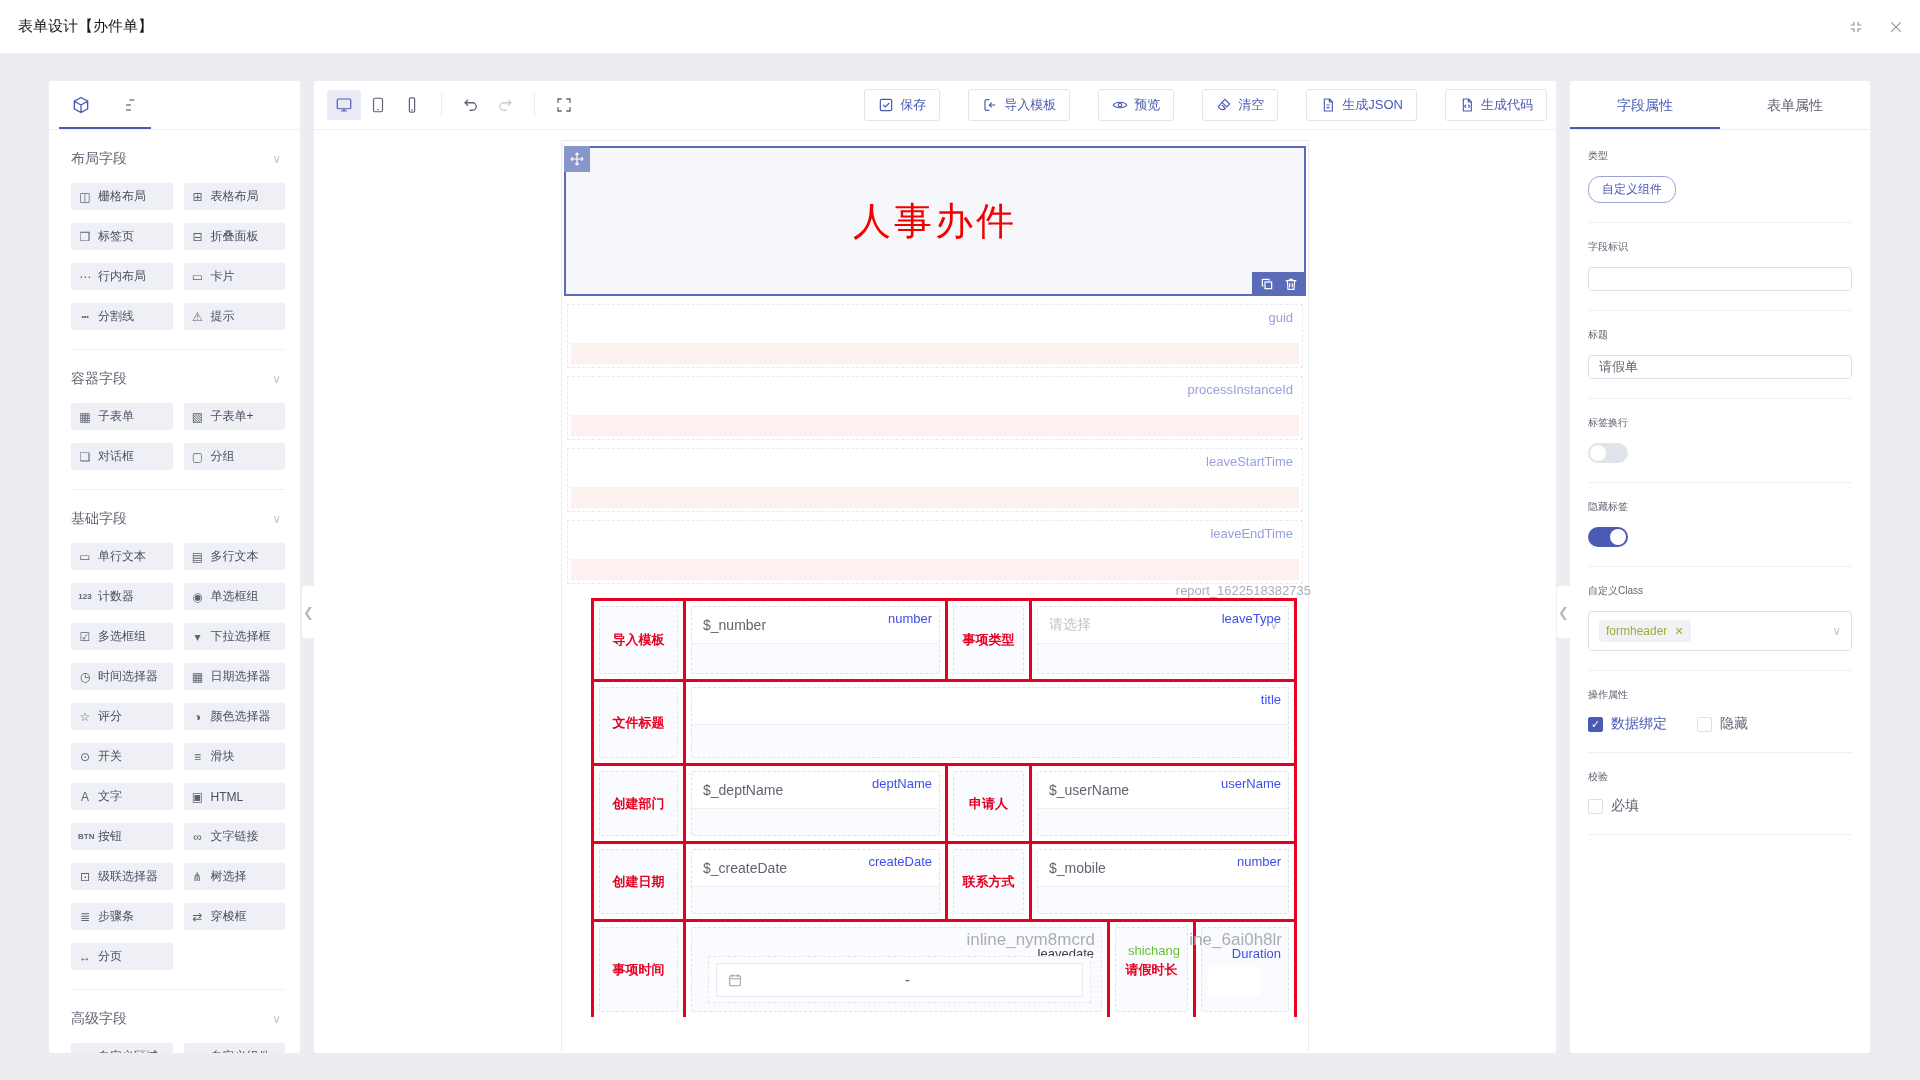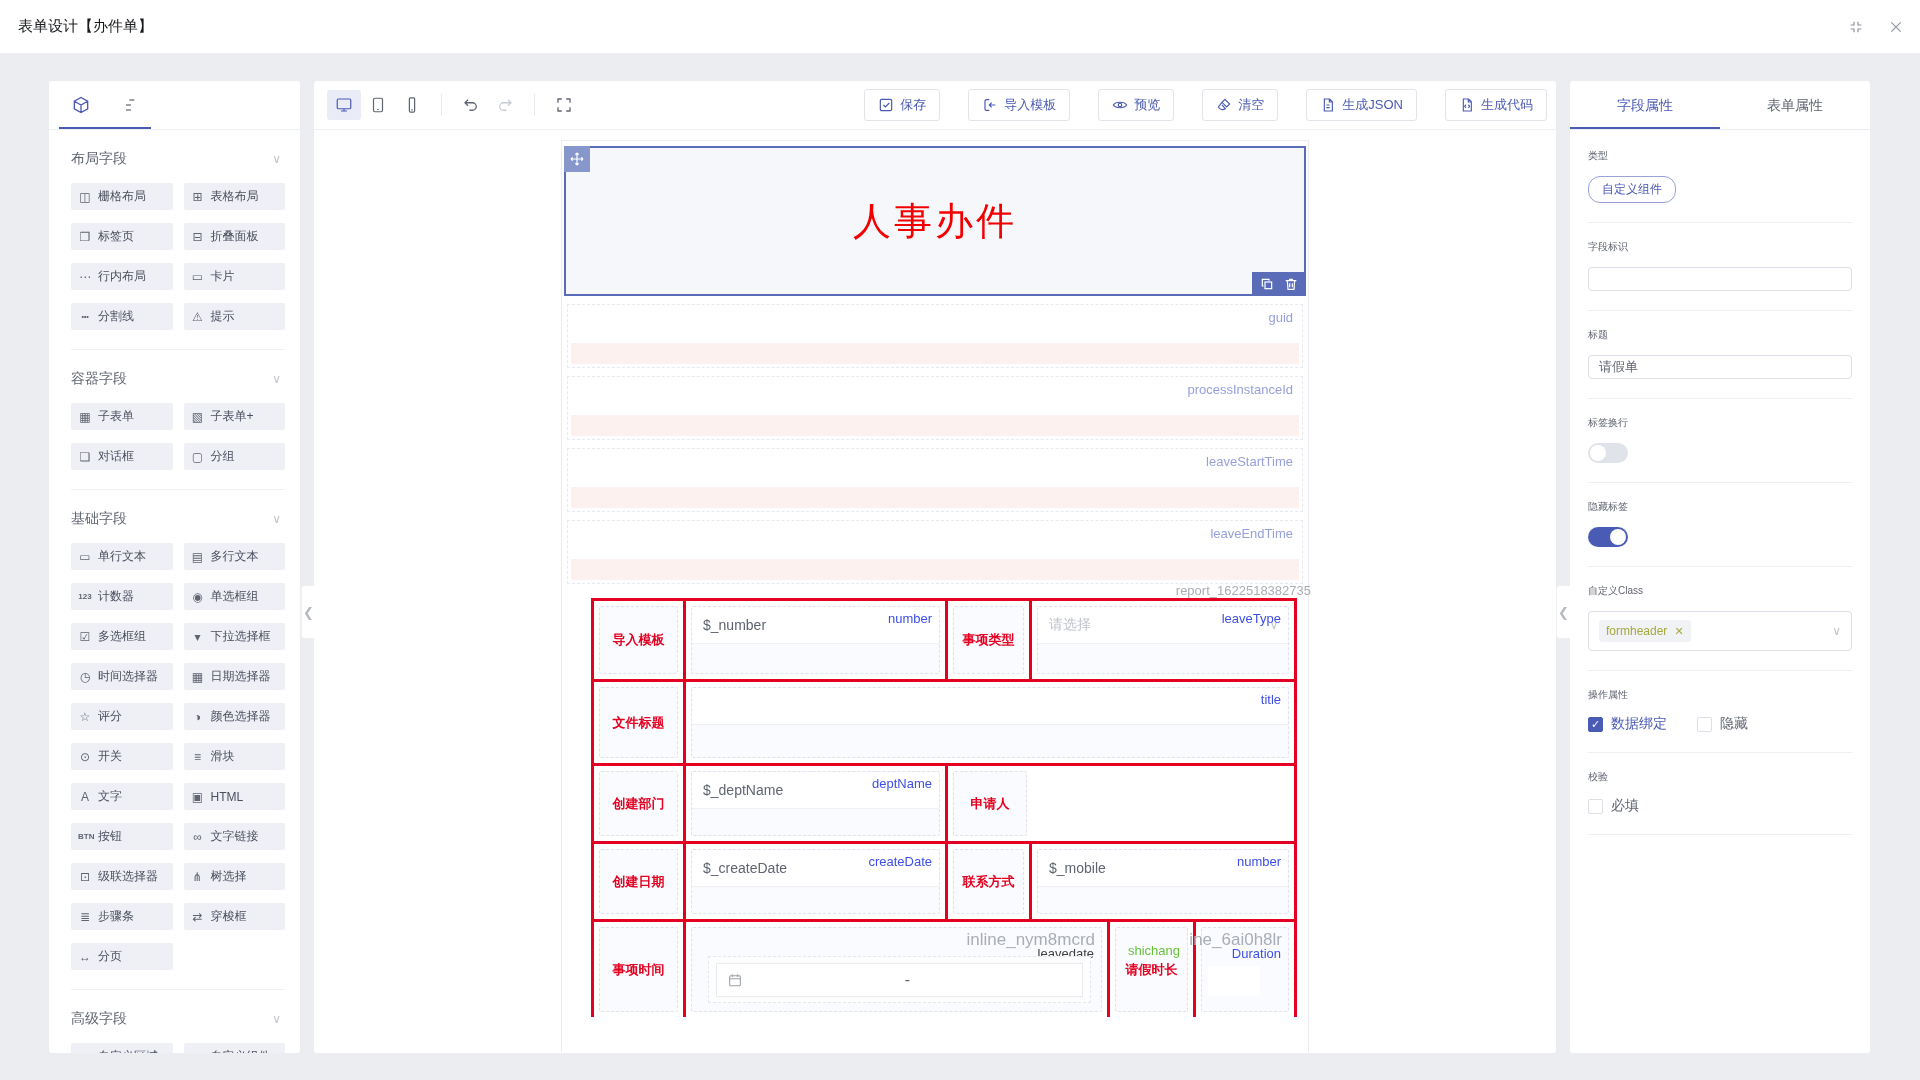--- a/index.html
+++ b/index.html
@@ -547,20 +547,28 @@
                         <span>$_deptName</span>
                       </div>
                     <span class="fld">deptName</span>
                   </div>
                 </div>
                 <div class="cell label-cell">
                   <div class="dw">
                       <span class="red-label">申请人</span>
                     </div>
                 </div>
+                <div class="cell">
+                  <div class="dw">
+                    <div class="input-strip">
+                        <span>$_userName</span>
+                      </div>
+                    <span class="fld">userName</span>
+                  </div>
+                </div>
               </div>
 
               <div class="dt-row r4">
                 <div class="cell label-cell">
                   <div class="dw">
                       <span class="red-label">创建日期</span>
                     </div>
                 </div>
                 <div class="cell">
                   <div class="dw">

